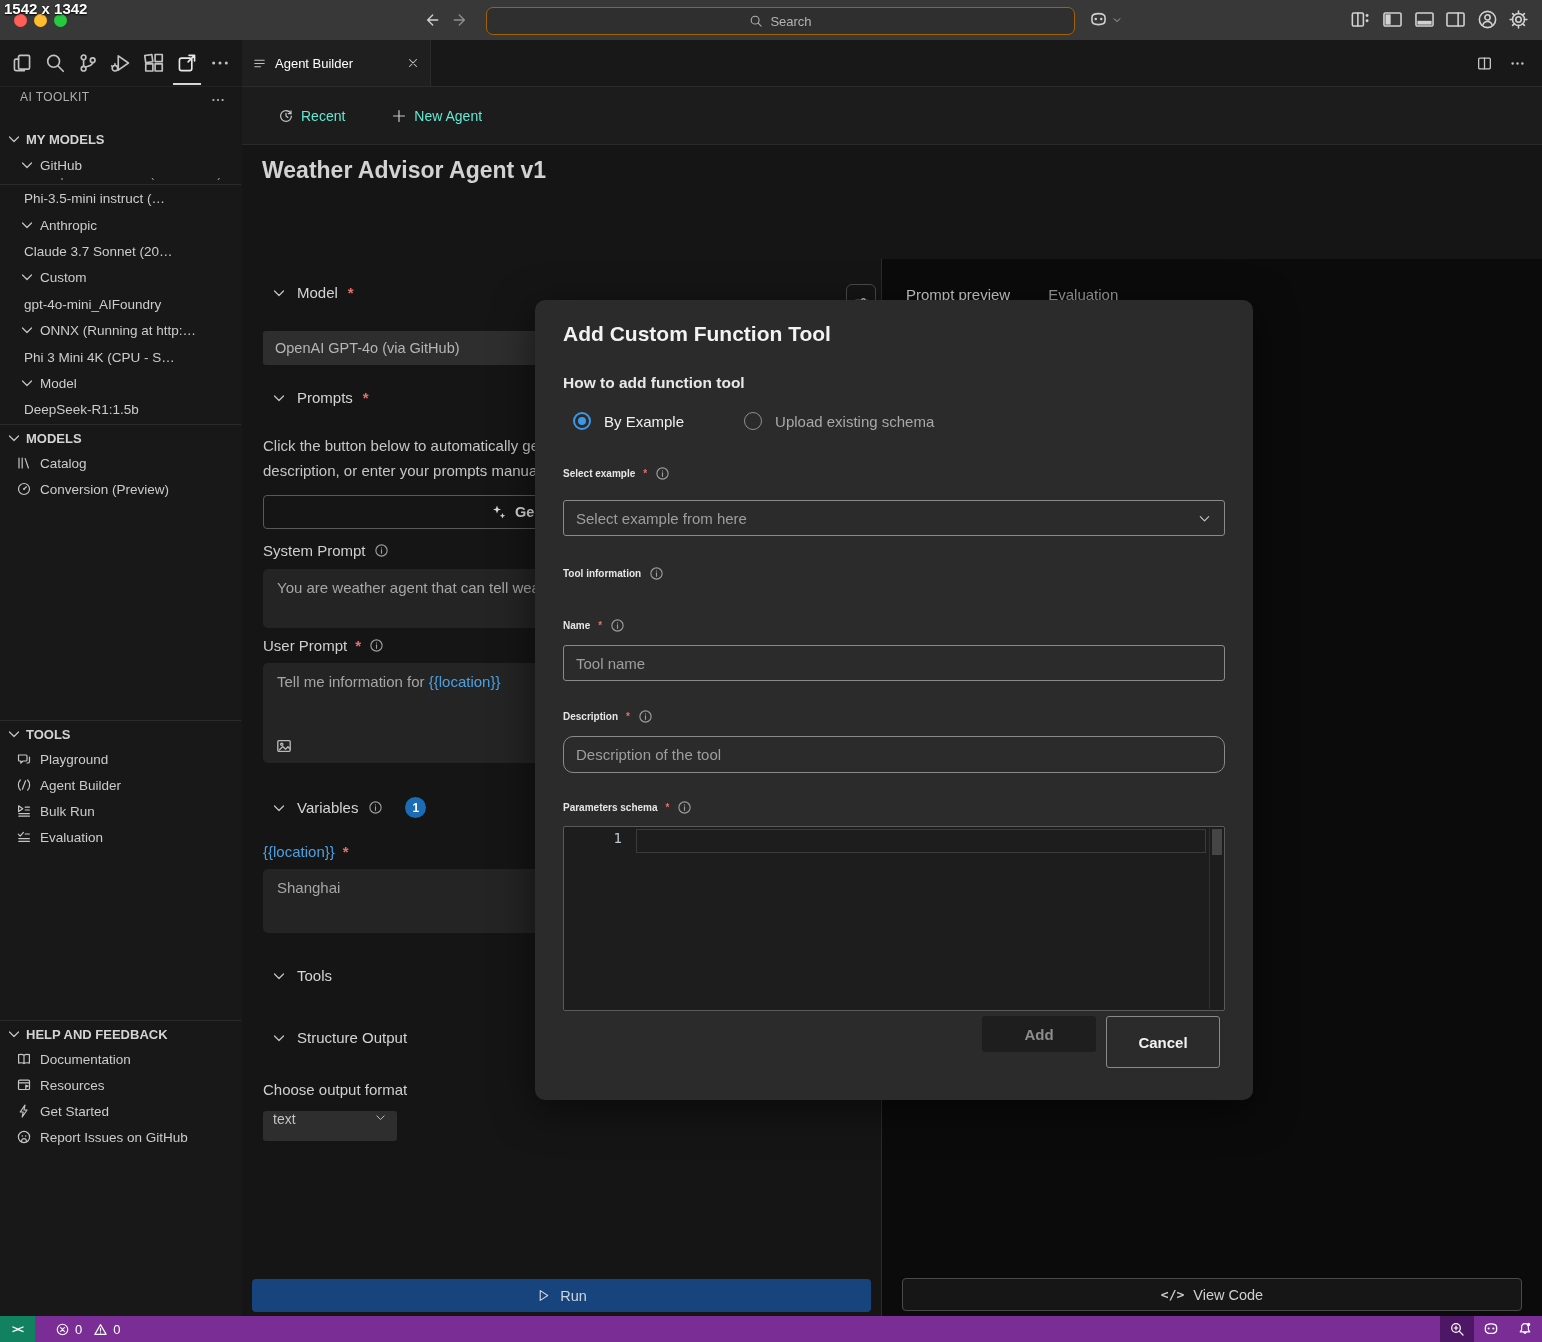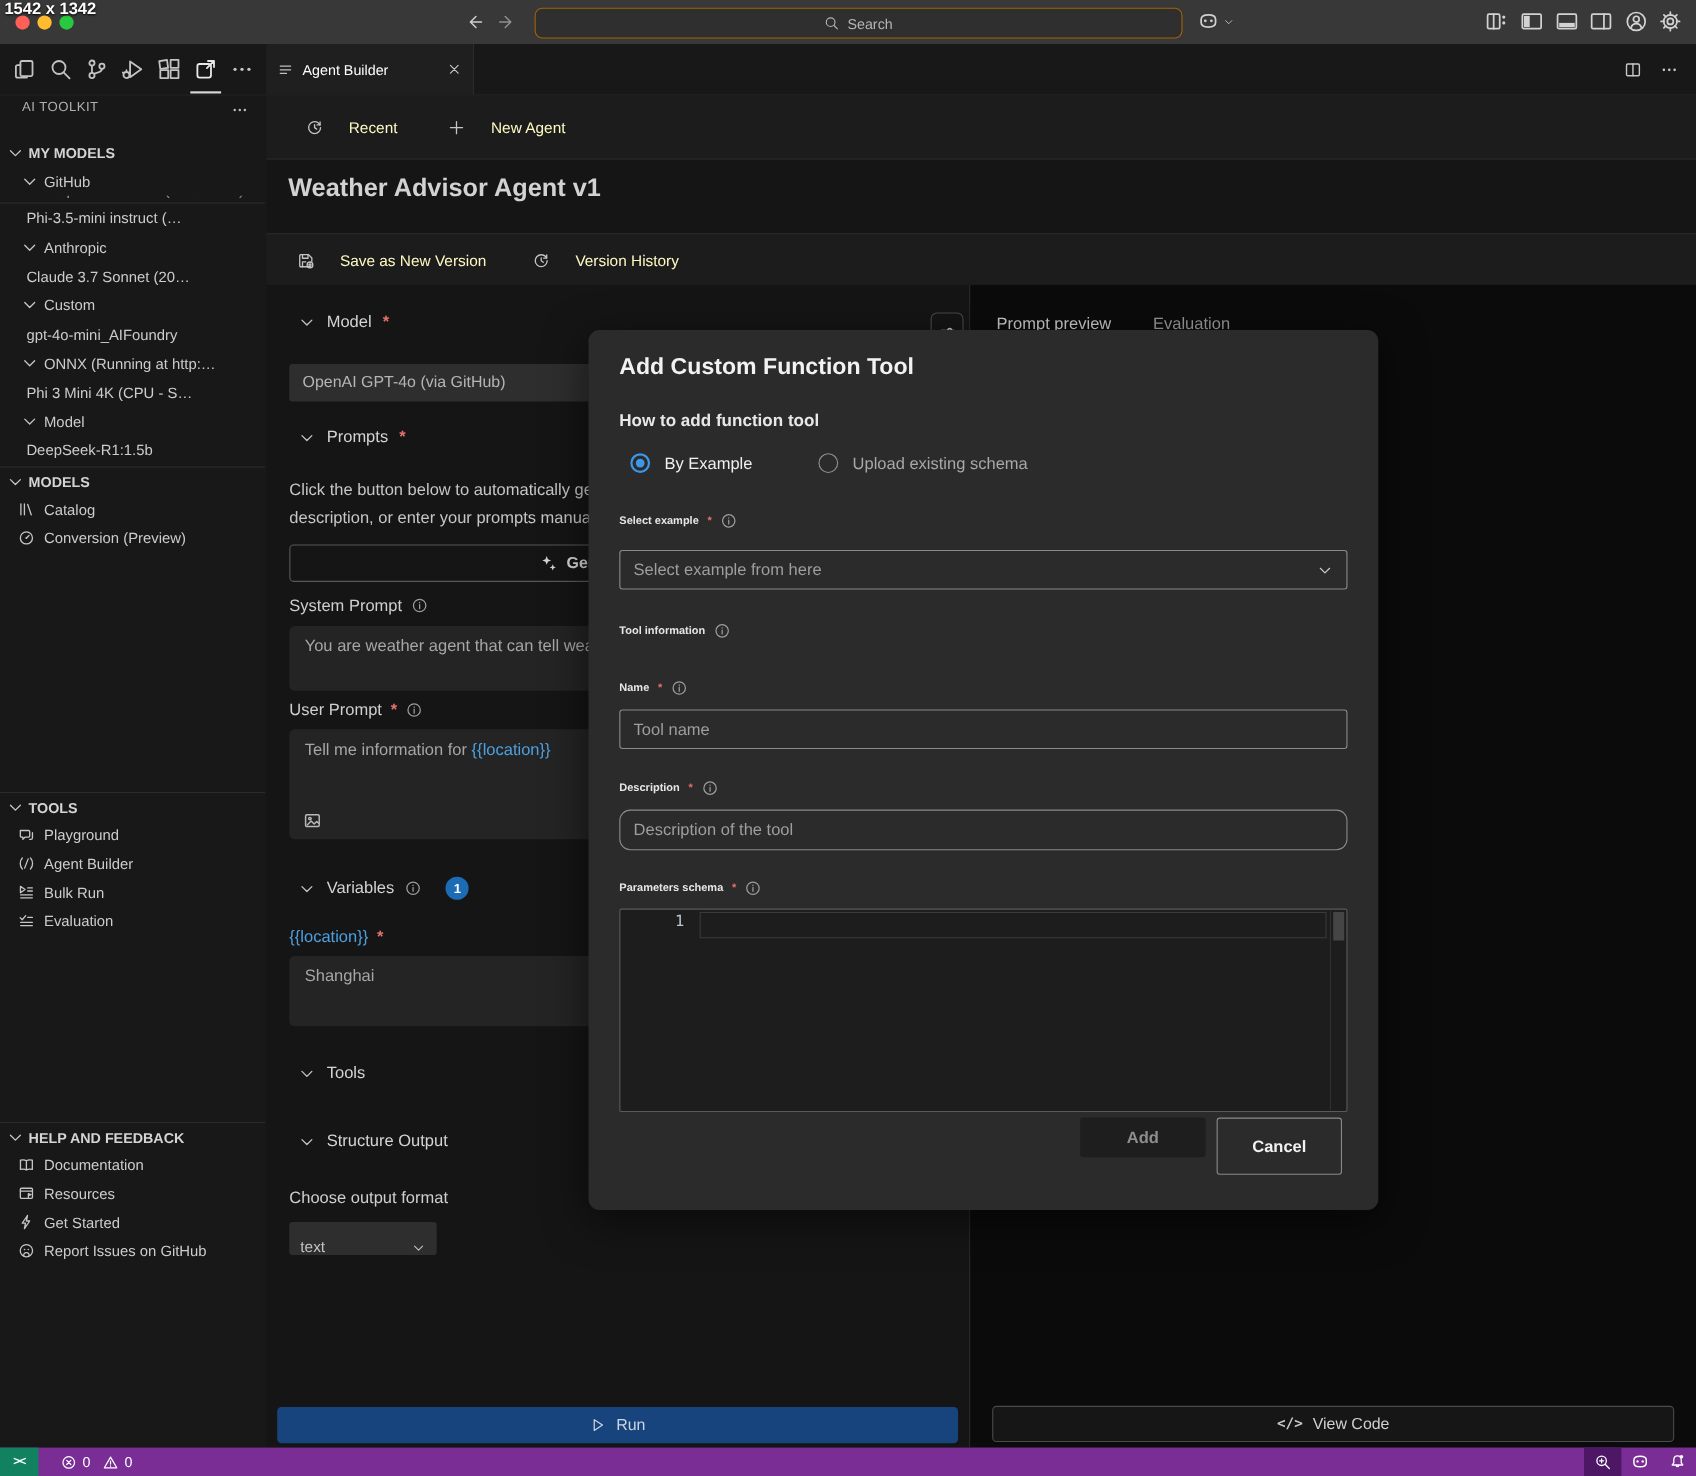--- a/index.html
+++ b/index.html
@@ -41,41 +41,41 @@
   #gh-sliver{position:absolute;left:50px;top:138px;width:190px;height:6px;overflow:hidden;color:#9a9a9a;font-size:13.5px}
   #gh-sliver span{display:block;margin-top:-13px;white-space:nowrap}
 
   
   #editor{position:absolute;left:242px;top:40px;width:1300px;height:1276px;display:flex;flex-direction:column}
   #tabbar{height:46px;background:#181818;border-bottom:1px solid #2b2b2b;display:flex;align-items:stretch;flex:none}
   #tab-active{width:168px;background:#1f1f1f;border-right:1px solid #2b2b2b;display:flex;align-items:center;gap:8px;padding:0 10px;color:#fff;font-size:13px}
   #tab-actions{margin-left:auto;display:flex;gap:16px;align-items:center;padding-right:16px;color:#c8c8c8}
   #webview{flex:1;position:relative;background:#151515;overflow:hidden}
   #wv-toolbar1{position:absolute;left:0;top:0;right:0;height:57px;background:#1c1c1c;border-bottom:1px solid #2a2a2a;display:flex;align-items:center;padding-left:36px;gap:46px}
-  .wv-tool-item{display:flex;align-items:center;gap:23px;font-size:14px;color:#fef9c3;cursor:pointer}
+  .wv-tool-item{display:flex;align-items:center;gap:7px;font-size:14px;color:#5eead4;cursor:pointer}
   .wv-tool-item .ti{width:16px;height:16px;color:#c5c5c5}
   #wv-title{position:absolute;left:20px;top:70px;font-size:23px;font-weight:700;color:#d2d2d2}
   #wv-toolbar2{position:absolute;left:0;top:125px;right:0;height:47px;background:#1c1c1c;border-top:1px solid #2a2a2a;border-bottom:1px solid #2a2a2a;display:flex;align-items:center;padding-left:28px;gap:42px}
   #wv-body{position:absolute;left:0;top:172px;right:0;bottom:0;display:flex}
   #formcol{width:639px;position:relative;background:#151515;flex:none}
   #prevcol{flex:1;position:relative;background:#0b0b0b;border-left:1px solid #2b2b2b}
 
   .hdr{position:absolute;display:flex;align-items:center;gap:10px;font-size:15px;color:#d4d4d4;font-weight:500}
   .hdr .chev{width:16px;height:16px;color:#c5c5c5}
   .req{color:#e5716b;font-weight:600}
   .info{width:15px;height:15px;color:#9d9d9d}
   .fld{position:absolute;background:#2e2e2e;border-radius:3px;display:flex;align-items:center;color:#b5b5b5;font-size:14.5px}
   .box{position:absolute;background:#242424;border-radius:5px;color:#a6a6a6;font-size:15px;padding:10px 14px;box-sizing:border-box;white-space:nowrap;overflow:hidden}
   .lbl{position:absolute;display:flex;align-items:center;gap:8px;font-size:15px;color:#cfcfcf}
   .hint{position:absolute;left:21px;font-size:15px;color:#c6c6c6;white-space:nowrap;overflow:hidden;width:605px}
   #gen-btn{position:absolute;left:21px;top:236px;width:605px;height:34px;border:1px solid #595959;border-radius:4px;
            display:flex;align-items:center;justify-content:center;gap:8px;color:#d6d6d6;font-size:14.5px;font-weight:600;cursor:pointer;box-sizing:border-box}
   .varblue{color:#4da0e0}
   #vars-badge{width:21px;height:21px;border-radius:50%;background:#1b6bb5;color:#fff;font-size:12px;font-weight:700;display:flex;align-items:center;justify-content:center}
-  #fmt-select{position:absolute;left:21px;top:852px;width:134px;height:30px;background:#2e2e2e;border-radius:3px;display:flex;align-items:flex-end;justify-content:space-between;padding:0 10px;color:#c3c3c3;font-size:14px;box-sizing:border-box;cursor:pointer}
+  #fmt-select{position:absolute;left:21px;top:852px;width:134px;height:30px;background:#2e2e2e;border-radius:3px;display:flex;align-items:flex-start;justify-content:space-between;padding:0 10px;color:#c3c3c3;font-size:14px;box-sizing:border-box;cursor:pointer}
   #run-btn{position:absolute;left:10px;top:1020px;width:619px;height:33px;background:#17447d;border-radius:4px;display:flex;align-items:center;justify-content:center;gap:9px;color:#ccd6df;font-size:14.5px;cursor:pointer}
   #sliders-btn{position:absolute;left:604px;top:25px;width:30px;height:38px;border:1px solid #4a4a4a;border-radius:6px;display:flex;align-items:center;justify-content:center;color:#c5c5c5;cursor:pointer;box-sizing:border-box}
   #prev-tabs{position:absolute;left:24px;top:27px;display:flex;gap:38px;font-size:15px}
   #viewcode-btn{position:absolute;left:20px;right:20px;top:1019px;height:33px;border:1px solid #4a4a4a;border-radius:4px;background:#161616;display:flex;align-items:center;justify-content:center;gap:9px;color:#d0d0d0;font-size:14.5px;cursor:pointer;box-sizing:border-box}
   #vc-ic{font-weight:700;font-size:13px;color:#c9c9c9;font-family:"DejaVu Sans Mono",monospace}
 
   
   #modal{position:absolute;left:535px;top:300px;width:718px;height:800px;background:#2b2b2b;border-radius:10px;
          box-shadow:0 10px 40px rgba(0,0,0,.55);z-index:50}
   #modal .mlbl{position:absolute;display:flex;align-items:center;gap:8px;font-size:10px;font-weight:600;color:#e6e6e6}
@@ -432,39 +432,20 @@
       <div class="wv-tool-item">
         <svg class="ti ic" viewBox="0 0 16 16">
             <path class="s" d="M8 2.5v11M2.5 8h11"></path>
           </svg>
         <span>New Agent</span>
       </div>
     </div>
 
     <div id="wv-title">Weather Advisor Agent v1</div>
 
-    <div id="wv-toolbar2">
-      <div class="wv-tool-item">
-        <svg class="ti ic" viewBox="0 0 16 16">
-            <path class="s" d="M12.5 13.5h-9a1 1 0 0 1-1-1v-9a1 1 0 0 1 1-1h7l3 3v3"></path>
-            <path class="s" d="M5 2.5v3.3h5V2.5M5 13.5V9h3"></path>
-            <circle class="s" cx="11.8" cy="11.8" r="2.6"></circle>
-            <path class="s" d="M11.8 10.5v2.6M10.5 11.8h2.6"></path>
-          </svg>
-        <span>Save as New Version</span>
-      </div>
-      <div class="wv-tool-item">
-        <svg class="ti ic" viewBox="0 0 16 16">
-            <path class="s" d="M13.4 8A5.4 5.4 0 1 1 8 2.6c2.2 0 4 1.2 4.9 3"></path>
-            <path class="s" d="M13 2.8v2.8h-2.8"></path>
-            <path class="s" d="M8 5.4V8l1.9 1.4"></path>
-          </svg>
-        <span>Version History</span>
-      </div>
-    </div>
 
     <div id="wv-body">
 
       <div id="formcol">
         <div class="hdr" style="left:29px;top:25px">
           <svg class="chev ic" viewBox="0 0 16 16">
               <path class="s" d="M3.5 6l4.5 4.5L12.5 6"></path>
             </svg>
           <span>Model</span>
           <span class="req">*</span>

